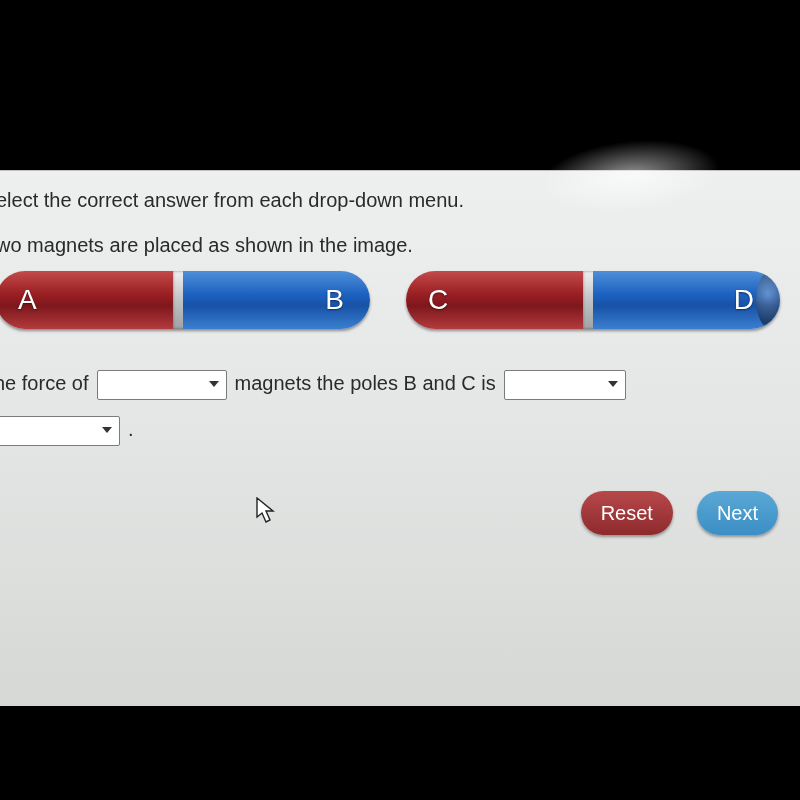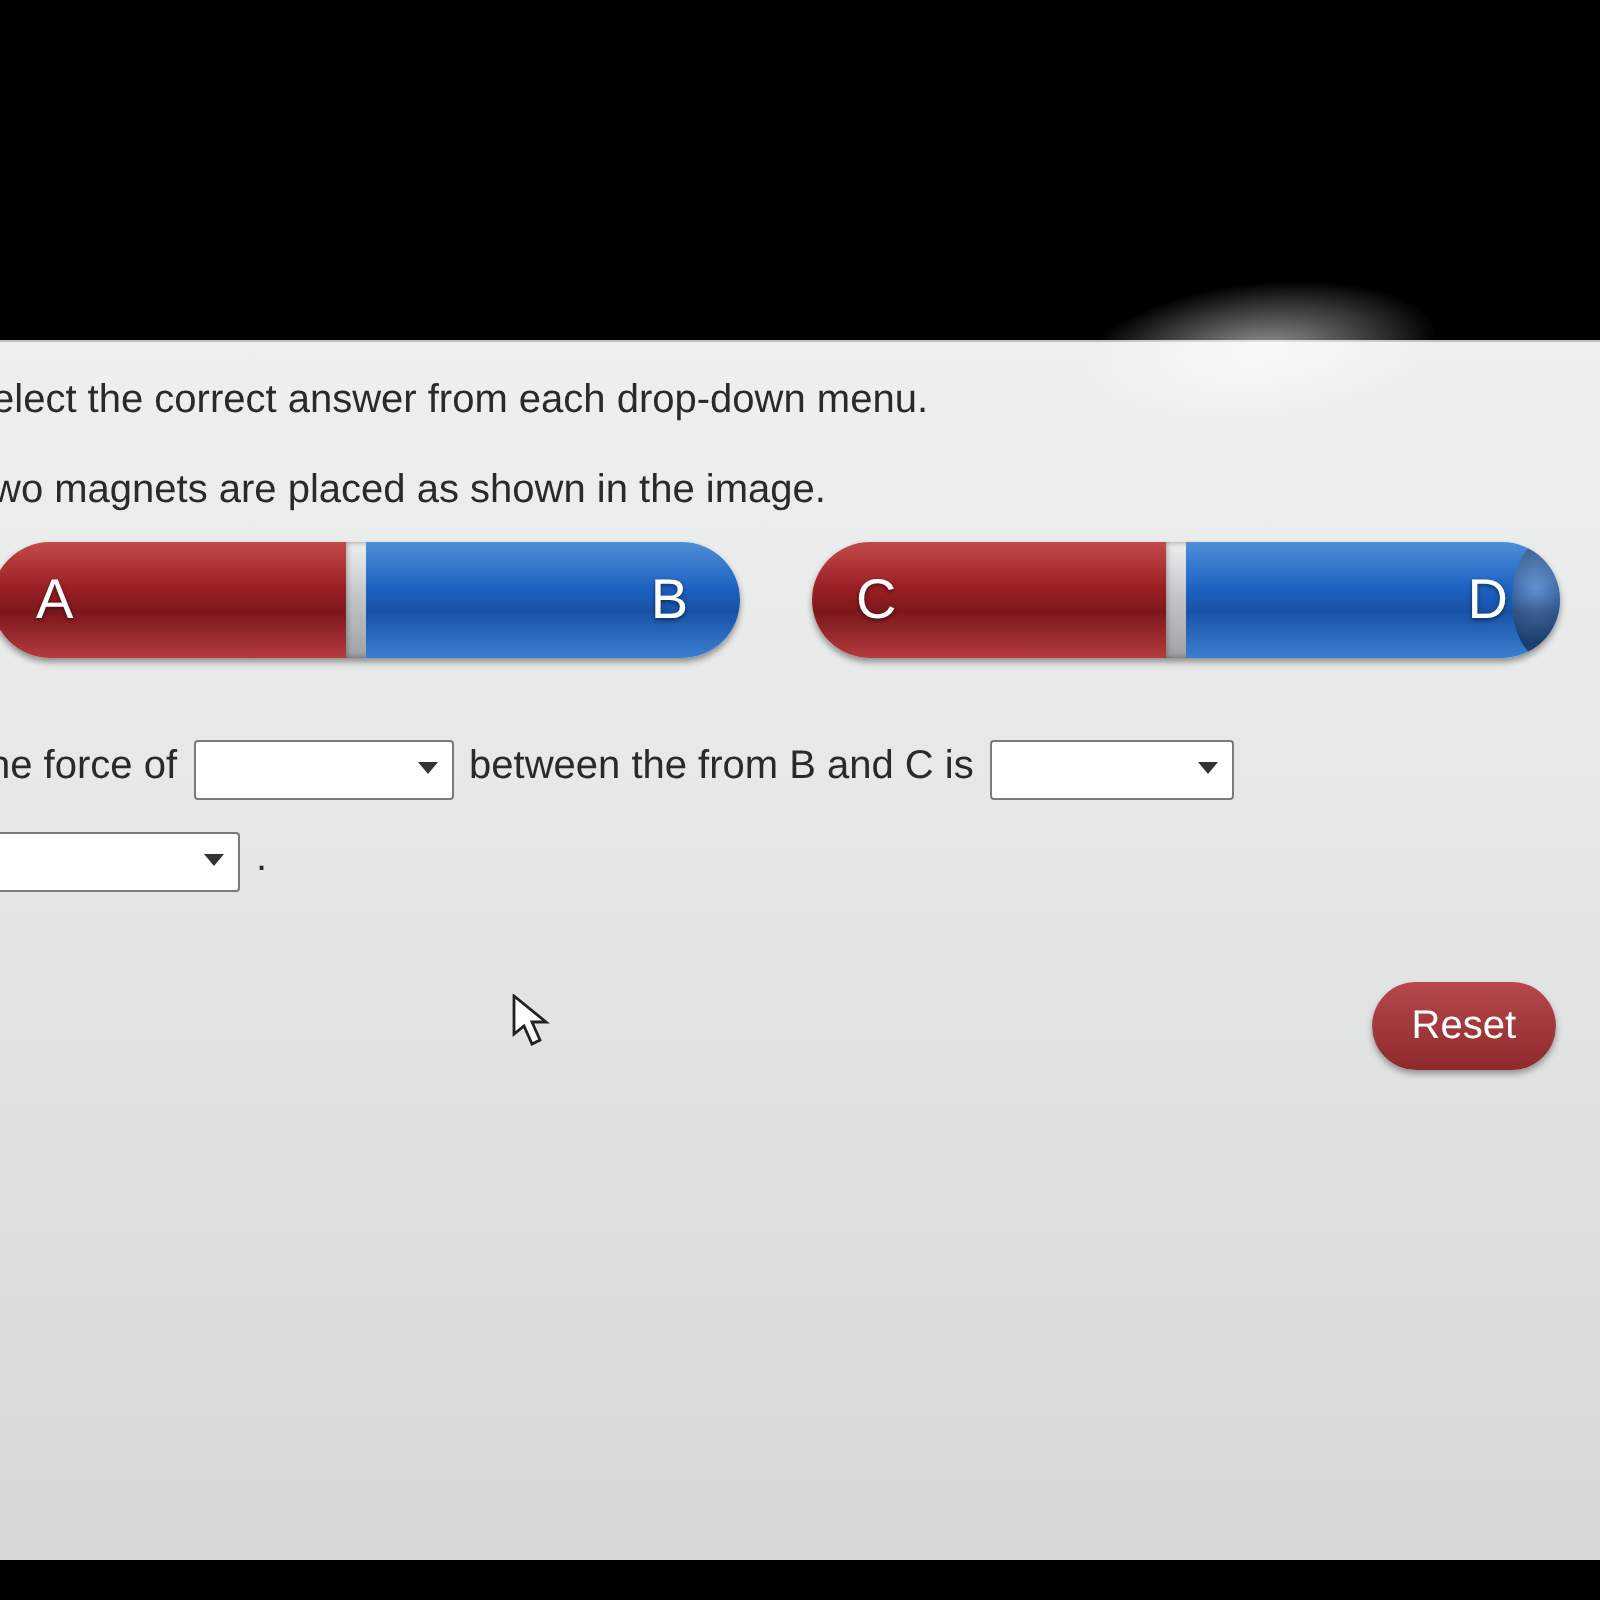--- a/index.html
+++ b/index.html
@@ -3,21 +3,21 @@
 <meta charset="utf-8">
 <style>
   * { box-sizing: border-box; margin: 0; padding: 0; }
   html, body { width: 800px; height: 800px; overflow: hidden; }
   body { background: #000; font-family: Arial, Helvetica, sans-serif; }
 
   .letterbox-top { height: 170px; background: #000; }
   .content-panel {
     position: relative;
     background: linear-gradient(180deg, #eef0ef 0%, #e6e8e7 40%, #d6d8d6 100%);
-    height: 610px;
+    height: 536px;
     border-top: 1px solid #bdbfbe;
     padding: 18px 0 0 0;
   }
   .letterbox-bottom { height: 90px; background: #000; }
 
   .instr {
     font-size: 20px;
     color: #2a2a2a;
     padding-left: 0;
     margin-left: -4px;
@@ -193,34 +193,35 @@
         <div class="endcap right"></div>
       </div>
     </div>
   </div>
 
   <div class="sentence-row">
     <span>he force of</span>
     <span class="select-wrap">
       <select class="select w1"></select>
     </span>
-    <span>between the from B and C is</span>
+    <span>magnets the poles B and C is</span>
     <span class="select-wrap">
       <select class="select w2"></select>
     </span>
   </div>
   <div class="sentence-row" style="margin-top:6px;">
     <span class="select-wrap">
       <select class="select w3"></select>
     </span>
     <span>.</span>
   </div>
 
   <div class="buttons-row">
     <button class="pill-btn reset">Reset</button>
+    <button class="pill-btn next">Next</button>
   </div>
 
   <svg class="cursor" viewBox="0 0 20 28">
     <path d="M1 1 L1 20 L6 16 L10 25 L14 23 L10 14 L17 14 Z" fill="#fff" stroke="#222" stroke-width="1.4"></path>
   </svg>
 </div>
 
 <div class="letterbox-bottom"></div>
 
 </body></html>

